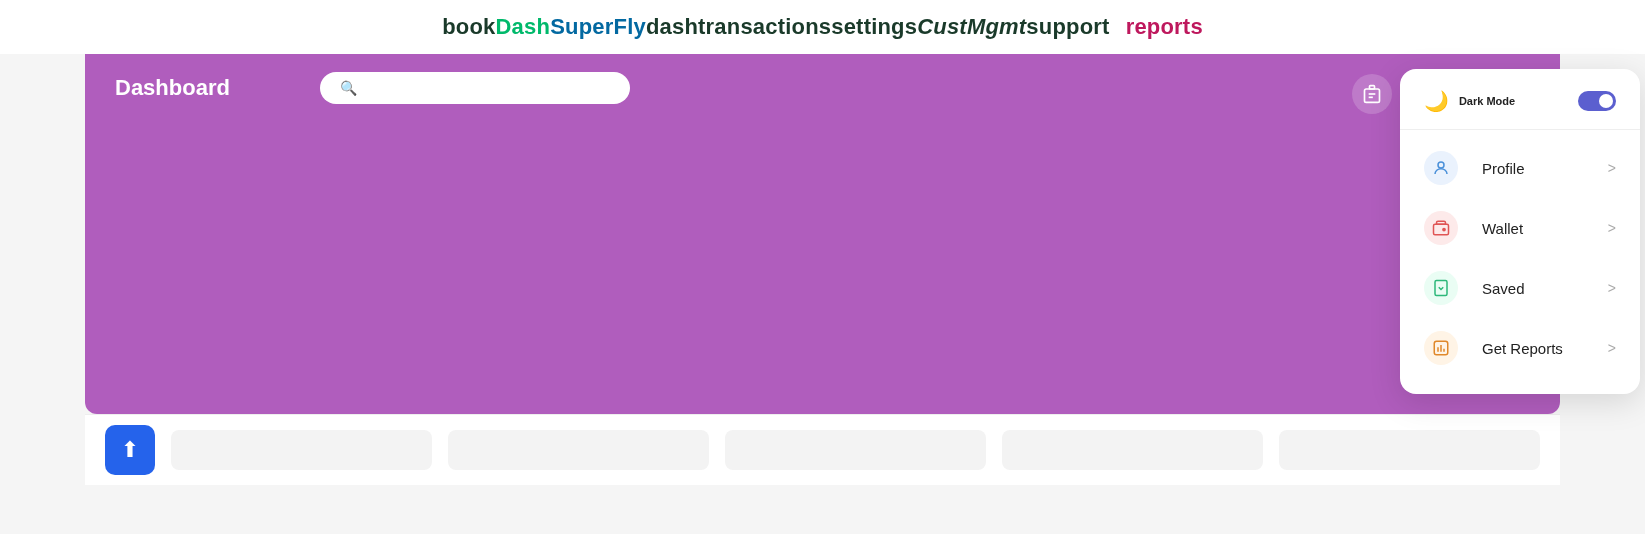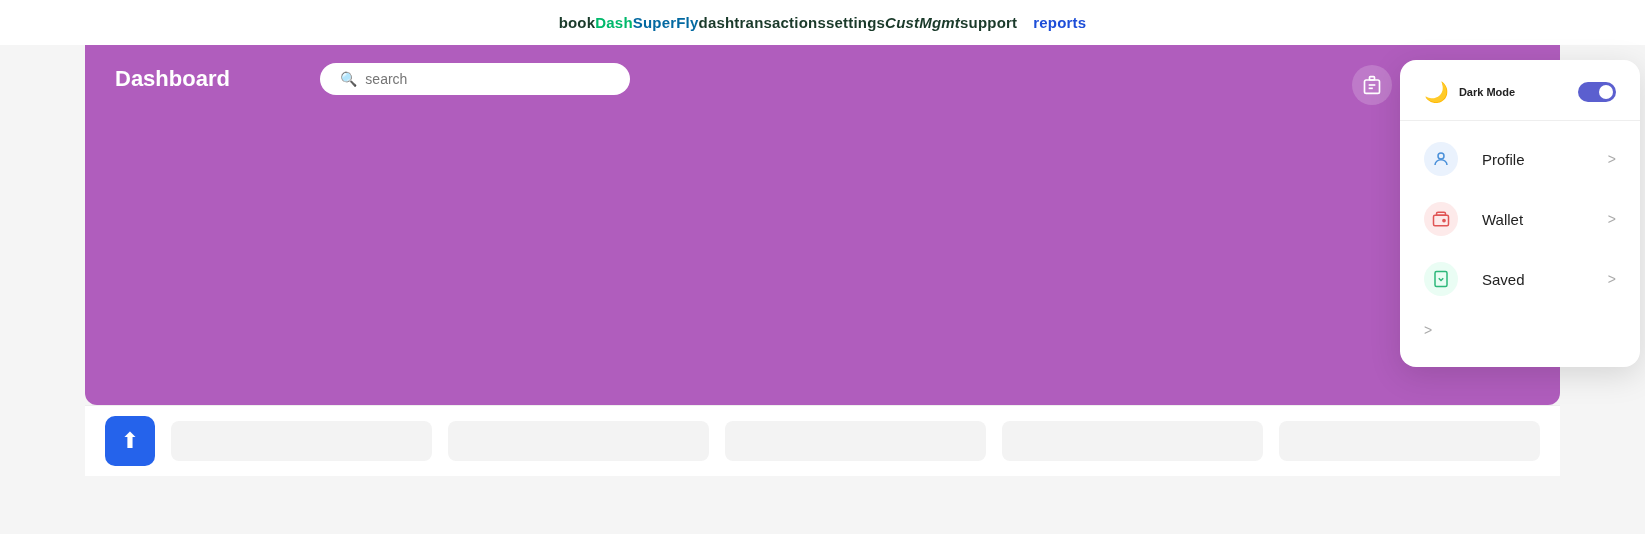--- a/index.html
+++ b/index.html
@@ -11,21 +11,21 @@
       overflow-x: hidden;
     }
 
     
     .top-nav {
       display: flex;
       align-items: center;
       justify-content: center;
       padding: 14px 20px;
       background: #fff;
-      font-size: 15px;
+      font-size: 22px;
       font-weight: 600;
       letter-spacing: 0.2px;
     }
     .top-nav span.dark { color: #1a3a2a; }
     .top-nav span.green { color: #00b96b; }
 
     
     .dashboard-area {
       background: #b05dbd;
       margin: 0 85px;
@@ -239,30 +239,29 @@
 
 <nav class="top-nav">
   <span class="dark" style="color:#1a3a2a;font-weight:700;">book</span>
     <span class="green" style="color:#00b96b;font-weight:700;">Dash</span>
     <span style="color:#0369a1;font-weight:700;">SuperFly</span>
     <span style="color:#1a3a2a;font-weight:700;">dash</span>
     <span style="color:#1a3a2a;font-weight:700;">transactions</span>
     <span style="color:#1a3a2a;font-weight:700;">settings</span>
     <span style="color:#1a3a2a;font-weight:700;font-style:italic;">CustMgmt</span>
     <span style="color:#1a3a2a;font-weight:700;">support</span>
-    <span style="color:#1d4ed8;font-weight:700;padding-left:16px;">reports</span>
+    <span style="color:#be185d;font-weight:700;padding-left:16px;">reports</span>
 </nav>
 
 <div class="dashboard-area">
   <div class="dash-header">
     <span class="dash-title">Dashboard</span>
 
     <div class="search-bar">
       <span class="search-icon-svg">🔍</span>
-      <input type="text" placeholder="search" style="">
     </div>
 
     <div class="header-right">
       <div class="icon-circle">
         <svg width="20" height="20" viewBox="0 0 24 24" fill="none" stroke="white" stroke-width="2">
           <rect x="9" y="2" width="6" height="4" rx="1"></rect>
           <rect x="3" y="6" width="18" height="16" rx="2"></rect>
           <line x1="8" y1="12" x2="16" y2="12"></line>
           <line x1="8" y1="16" x2="13" y2="16"></line>
         </svg>
@@ -323,20 +322,31 @@
               <rect x="4" y="2" width="16" height="20" rx="2"></rect>
               <polyline points="9 11 12 14 15 11"></polyline>
             </svg>
           </div>
           <span class="menu-item-label">Saved</span>
         </div>
         <span class="menu-item-arrow">&gt;</span>
       </div>
 
       <div class="menu-item">
+        <div class="menu-item-left">
+          <div class="menu-item-icon icon-orange-bg">
+            <svg width="18" height="18" viewBox="0 0 24 24" fill="none" stroke="#e0882a" stroke-width="2">
+              <rect x="3" y="3" width="18" height="18" rx="3"></rect>
+              <line x1="8" y1="17" x2="8" y2="11"></line>
+              <line x1="12" y1="17" x2="12" y2="8"></line>
+              <line x1="16" y1="17" x2="16" y2="13"></line>
+            </svg>
+          </div>
+          <span class="menu-item-label">Get Reports</span>
+        </div>
         <span class="menu-item-arrow">&gt;</span>
       </div>
     </div>
   </div>
 </div>
 
 <div class="bottom-strip">
   <div class="blue-icon-box">⬆</div>
   <div class="strip-cell"></div>
   <div class="strip-cell"></div>

